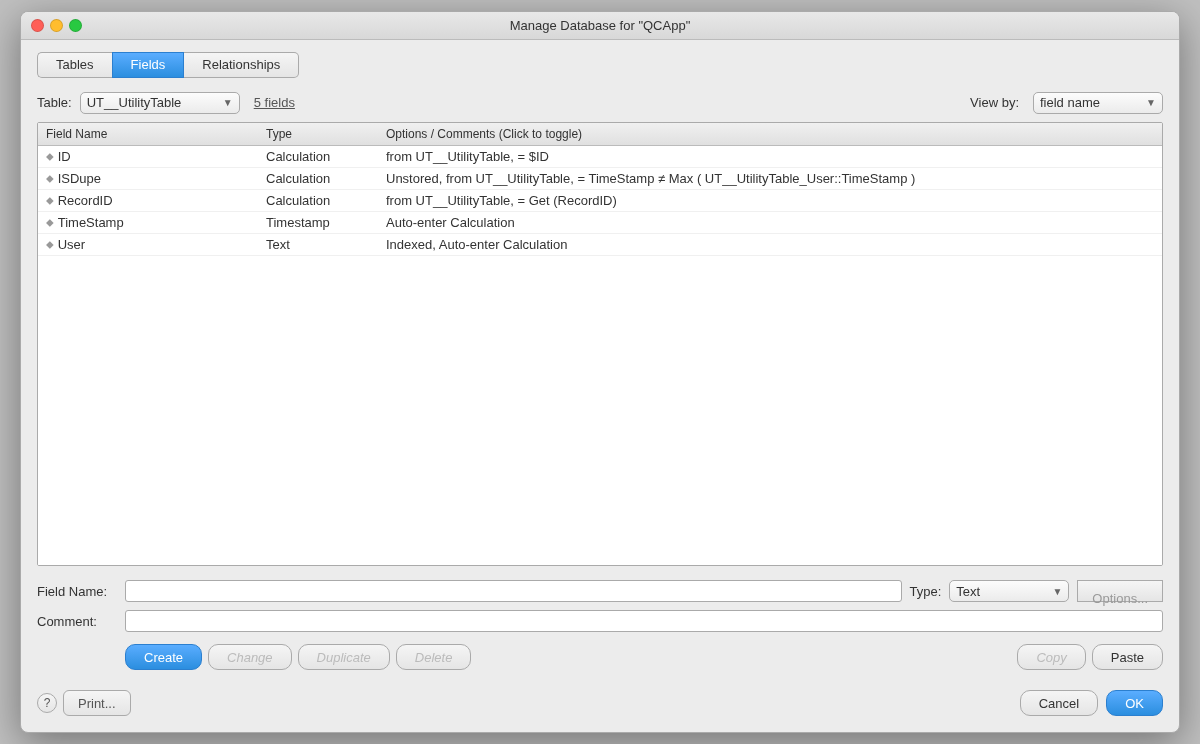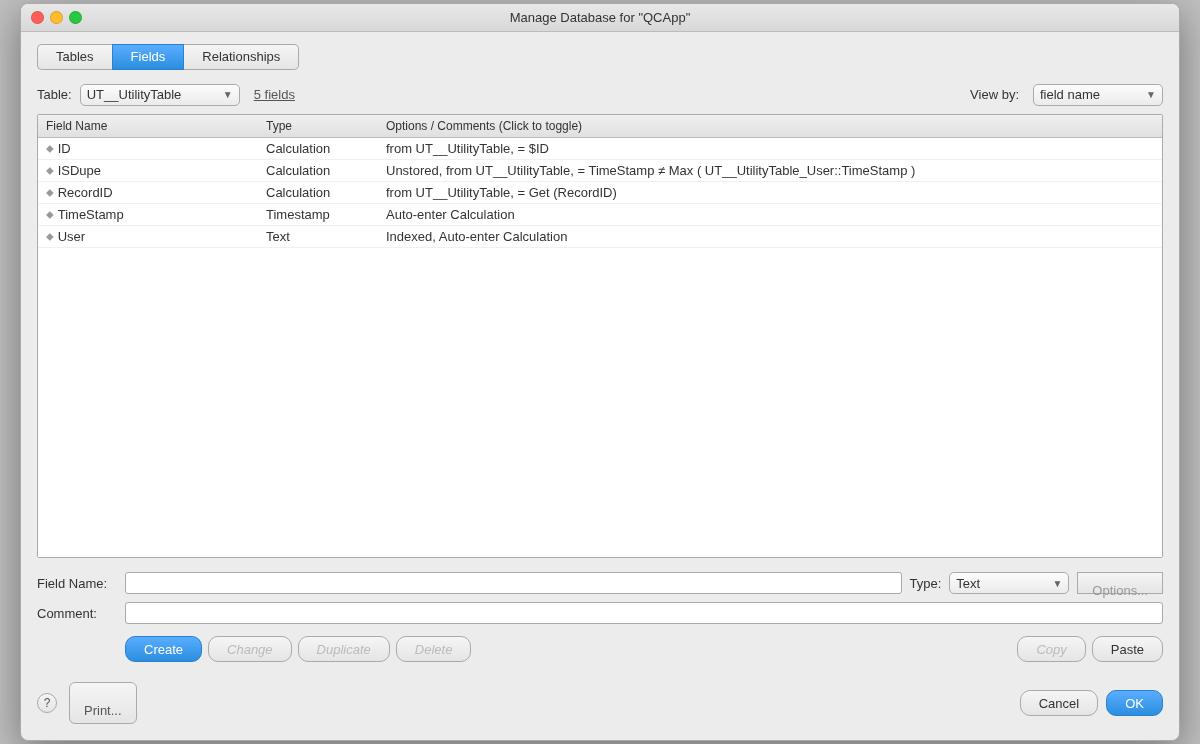--- a/index.html
+++ b/index.html
@@ -350,22 +350,22 @@
       background: linear-gradient(to bottom, #f5f5f5, #e5e5e5);
       display: flex;
       align-items: center;
       justify-content: center;
       font-size: 12px;
       cursor: pointer;
       color: #555;
     }
 
     .print-btn {
-      margin-left: 12px;
-      padding: 20px 14px;
+      margin-left: 6px;
+      padding: 4px 14px;
       height: 26px;
       font-size: 13px;
       border-radius: 6px;
       border: 1px solid #aaa;
       cursor: pointer;
       background: linear-gradient(to bottom, #f5f5f5, #e5e5e5);
       color: #555;
     }
 
     .footer-right {

